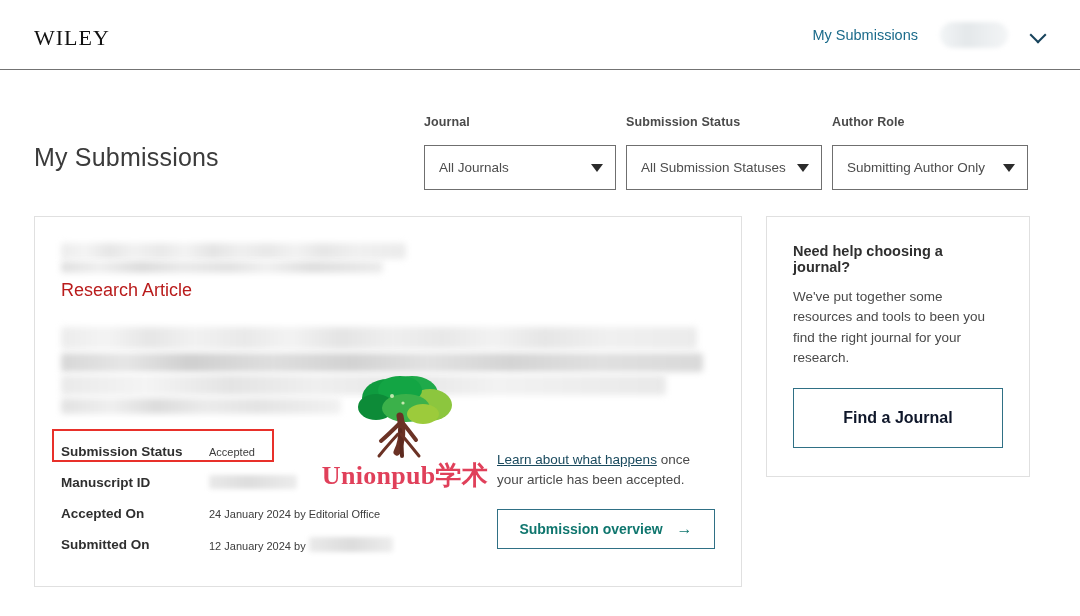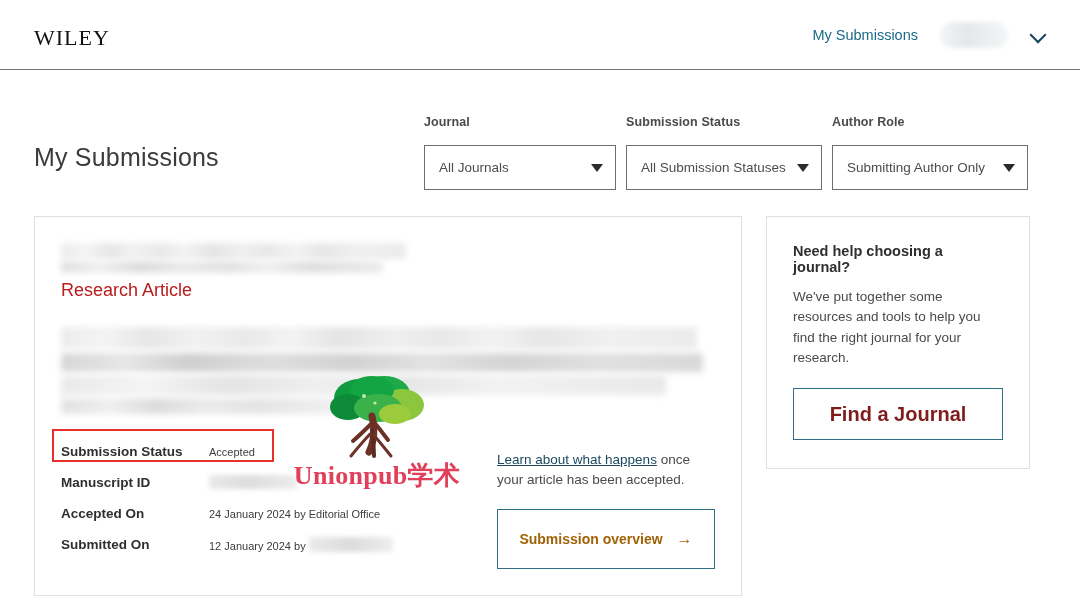--- a/index.html
+++ b/index.html
@@ -227,24 +227,24 @@
     margin: 0 0 20px 0;
     max-width: 218px;
   }
   .learn-link {
     color: #1a4a5e;
     text-decoration: underline;
     cursor: pointer;
   }
   .overview-btn {
     width: 218px;
-    height: 60px;
+    height: 40px;
     border: 1px solid #2f7085;
     background: #fff;
-    color: #a16207;
+    color: #0f766e;
     font-size: 14px;
     font-weight: 700;
     display: flex;
     align-items: center;
     justify-content: center;
     gap: 14px;
     cursor: pointer;
     font-family: "Liberation Sans", sans-serif;
   }
   .arrow-right { font-size: 16px; line-height: 1; }
@@ -263,34 +263,34 @@
     margin: 0 0 12px 0;
   }
   .help-text {
     font-size: 13.5px;
     line-height: 1.5;
     color: #4a4a4a;
     margin: 0 0 20px 0;
   }
   .find-journal-btn {
     width: 100%;
-    height: 52px;
+    height: 60px;
     border: 1px solid #2f7085;
     background: #fff;
-    color: #7f1d1d;
-    font-size: 20px;
+    color: #0f172a;
+    font-size: 16px;
     font-weight: 700;
     cursor: pointer;
     font-family: "Liberation Sans", sans-serif;
   }
 
   
   .watermark {
     position: absolute;
-    left: 284px;
+    left: 312px;
     top: 372px;
     width: 186px;
     pointer-events: none;
     z-index: 5;
     text-align: center;
   }
   .watermark-text {
     font-family: "Liberation Serif", serif;
     font-size: 26px;
     font-weight: 700;
@@ -393,21 +393,21 @@
           <span>Submission overview</span>
           <span class="arrow-right">→</span>
         </button>
       </div>
 
     </div>
   </div>
 
   <div class="help-card">
     <div class="help-title">Need help choosing a journal?</div>
-    <div class="help-text">We've put together some resources and tools to help you find the right journal for your research.</div>
+    <div class="help-text">We've put together some resources and tools to been you find the right journal for your research.</div>
     <button class="find-journal-btn">Find a Journal</button>
   </div>
 
 </div>
 
 <div class="watermark">
   <svg width="130" height="92" viewBox="0 0 130 92">
     <ellipse cx="48" cy="26" rx="26" ry="19" fill="#0f9b3f"></ellipse>
     <ellipse cx="72" cy="22" rx="26" ry="18" fill="#1faa4a"></ellipse>
     <ellipse cx="90" cy="33" rx="22" ry="16" fill="#8cc63e"></ellipse>

